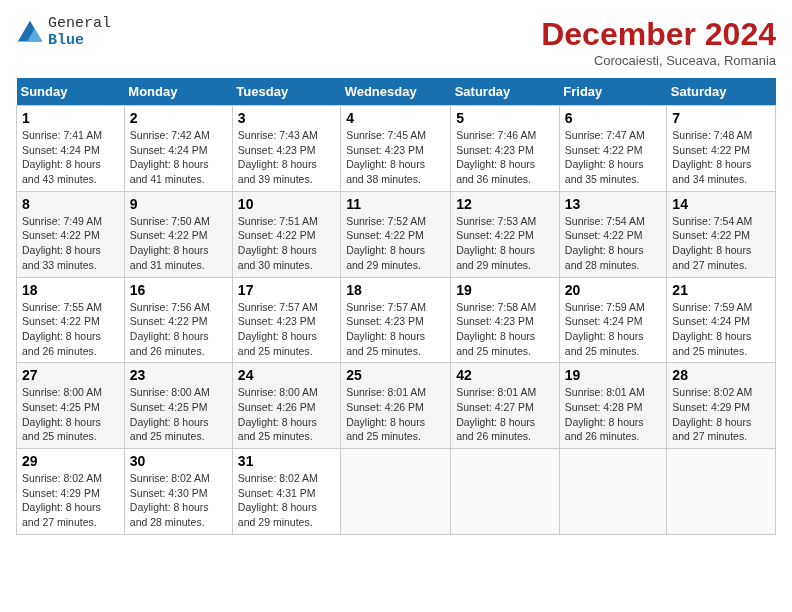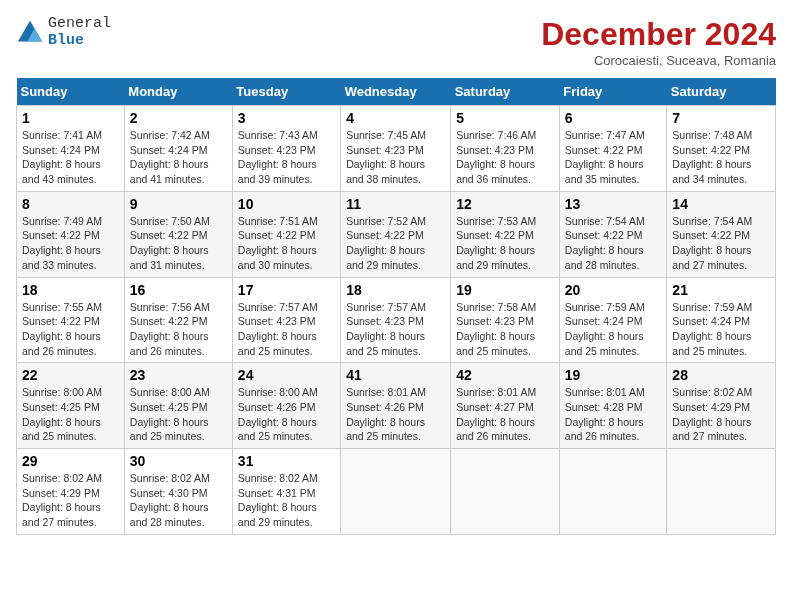--- a/index.html
+++ b/index.html
@@ -215,33 +215,33 @@
         <span class="day-info">Sunrise: 7:59 AM<br>Sunset: 4:24 PM<br>Daylight: 8 hours and 25 minutes.</span>
       </td>
       <td>
         <span class="day-num">21</span>
         <span class="day-info">Sunrise: 7:59 AM<br>Sunset: 4:24 PM<br>Daylight: 8 hours and 25 minutes.</span>
       </td>
     </tr>
 
     <tr>
       <td>
-        <span class="day-num">22</span>
+        <span class="day-num">27</span>
         <span class="day-info">Sunrise: 8:00 AM<br>Sunset: 4:25 PM<br>Daylight: 8 hours and 25 minutes.</span>
       </td>
       <td>
         <span class="day-num">23</span>
         <span class="day-info">Sunrise: 8:00 AM<br>Sunset: 4:25 PM<br>Daylight: 8 hours and 25 minutes.</span>
       </td>
       <td>
         <span class="day-num">24</span>
         <span class="day-info">Sunrise: 8:00 AM<br>Sunset: 4:26 PM<br>Daylight: 8 hours and 25 minutes.</span>
       </td>
       <td>
-        <span class="day-num">41</span>
+        <span class="day-num">25</span>
         <span class="day-info">Sunrise: 8:01 AM<br>Sunset: 4:26 PM<br>Daylight: 8 hours and 25 minutes.</span>
       </td>
       <td>
         <span class="day-num">42</span>
         <span class="day-info">Sunrise: 8:01 AM<br>Sunset: 4:27 PM<br>Daylight: 8 hours and 26 minutes.</span>
       </td>
       <td>
         <span class="day-num">19</span>
         <span class="day-info">Sunrise: 8:01 AM<br>Sunset: 4:28 PM<br>Daylight: 8 hours and 26 minutes.</span>
       </td>

